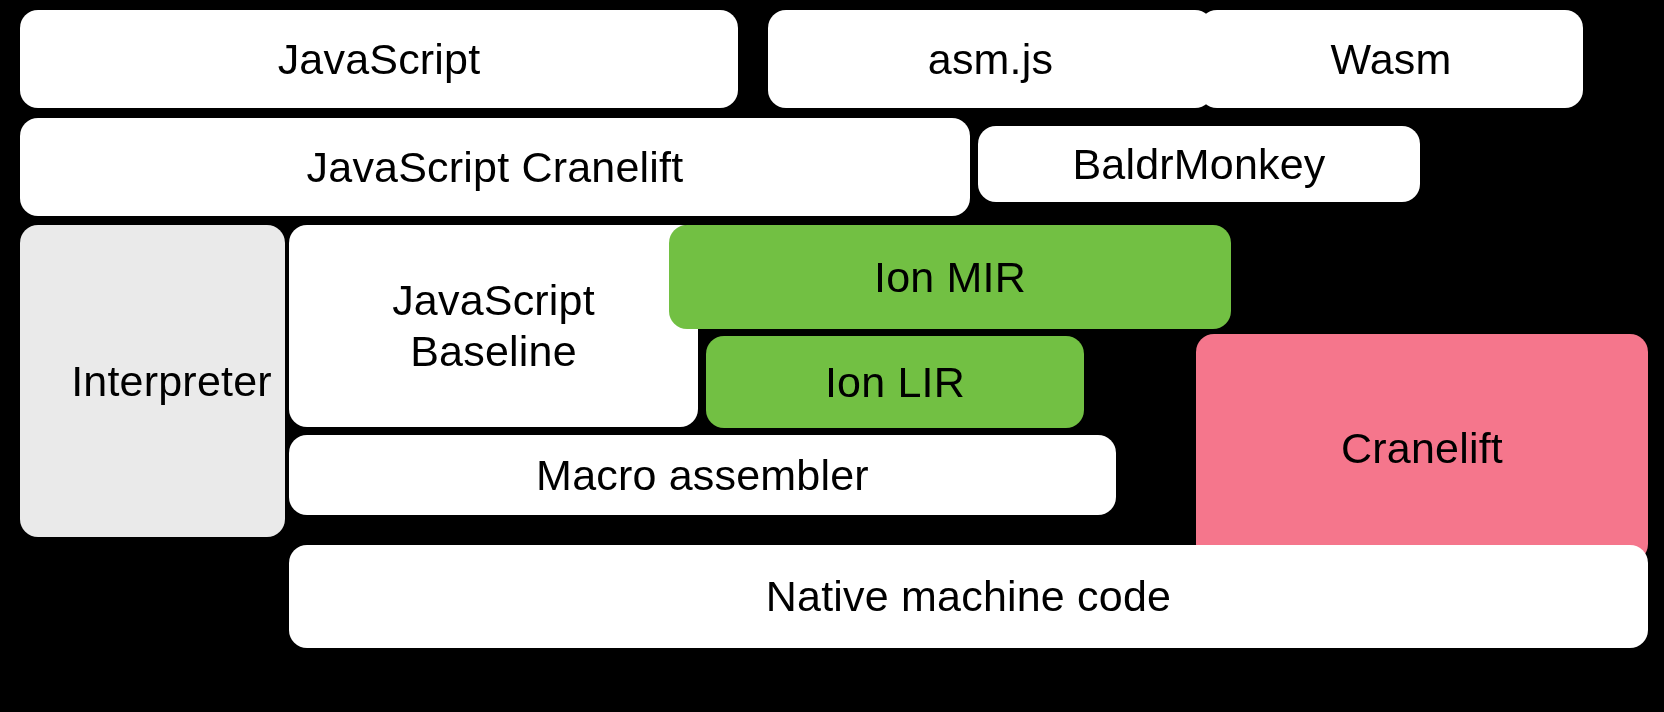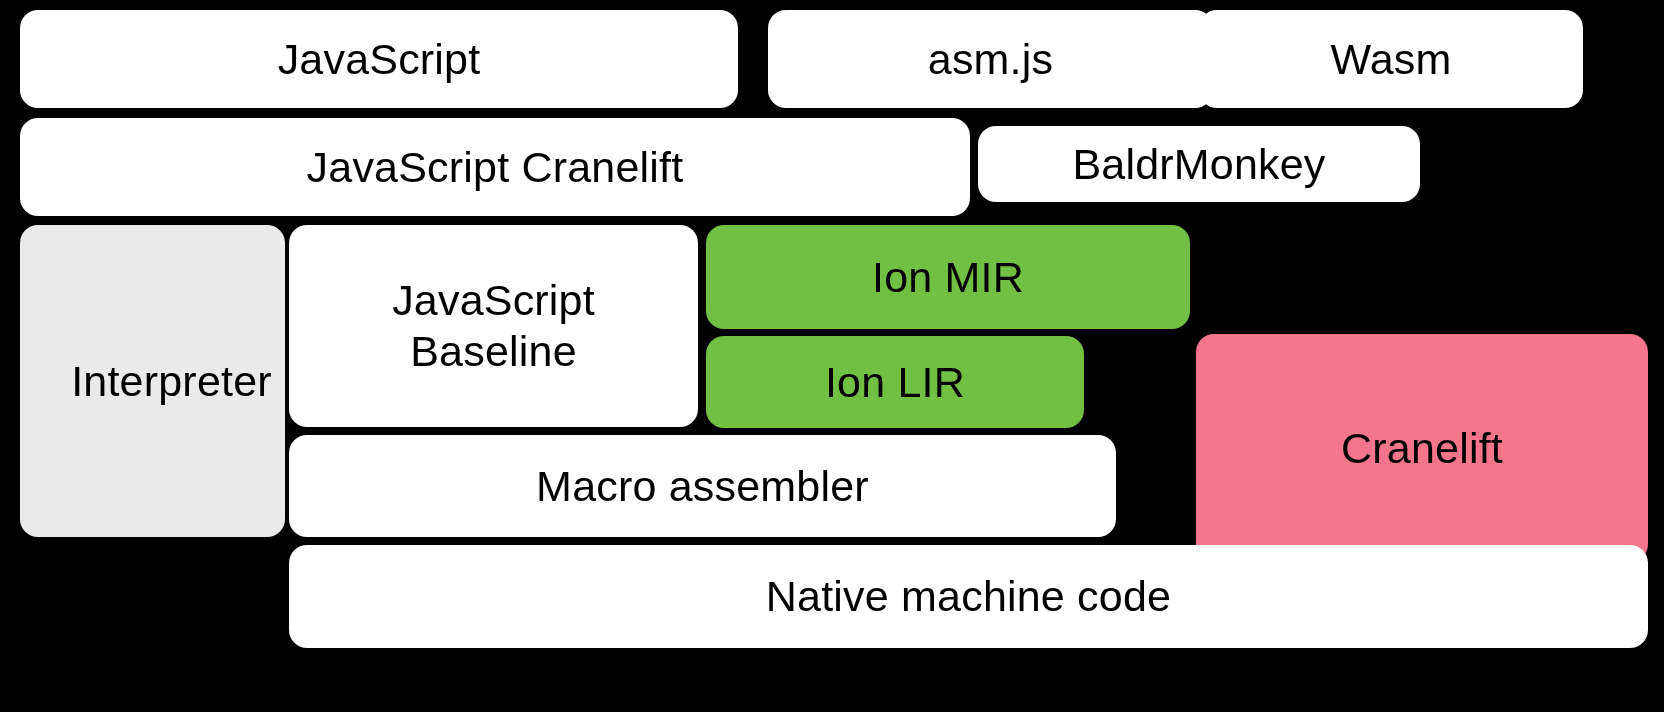--- a/index.html
+++ b/index.html
@@ -43,18 +43,18 @@
 
 <div id="stage">
     <div class="node fill-white" style="left: 20px; top: 10px; width: 718px; height: 98px;">JavaScript</div>
     <div class="node fill-white" style="left: 748px; top: 10px; width: 445px; height: 98px; margin-left: 20px;">asm.js</div>
     <div class="node fill-white" style="left: 1199px; top: 10px; width: 384px; height: 98px;">Wasm</div>
     <div class="node fill-white" style="left: 20px; top: 118px; width: 950px; height: 98px;">JavaScript Cranelift</div>
     <div class="node fill-white" style="left: 978px; top: 118px; width: 442px; height: 76px; margin-top: 8px;">BaldrMonkey</div>
     <div class="node fill-gray" style="left: 20px; top: 225px; width: 265px; height: 312px; padding-left: 48px;">Interpreter</div>
     <div class="node fill-white" style="left: 289px; top: 225px; width: 409px; height: 202px;">JavaScript
 Baseline</div>
-    <div class="node fill-green" style="left: 706px; top: 225px; width: 484px; height: 104px;">Ion MIR</div>
+    <div class="node fill-green" style="left: 669px; top: 225px; width: 562px; height: 104px;">Ion MIR</div>
     <div class="node fill-green" style="left: 706px; top: 336px; width: 378px; height: 92px;">Ion LIR</div>
     <div class="node fill-pink" style="left: 1196px; top: 334px; width: 452px; height: 228px;">Cranelift</div>
-    <div class="node fill-white" style="left: 289px; top: 435px; width: 827px; height: 102px;">Macro assembler</div>
+    <div class="node fill-white" style="left: 289px; top: 435px; width: 827px; height: 80px;">Macro assembler</div>
     <div class="node fill-white" style="left: 289px; top: 545px; width: 1359px; height: 103px;">Native machine code</div>
   </div>
 
 </body></html>

